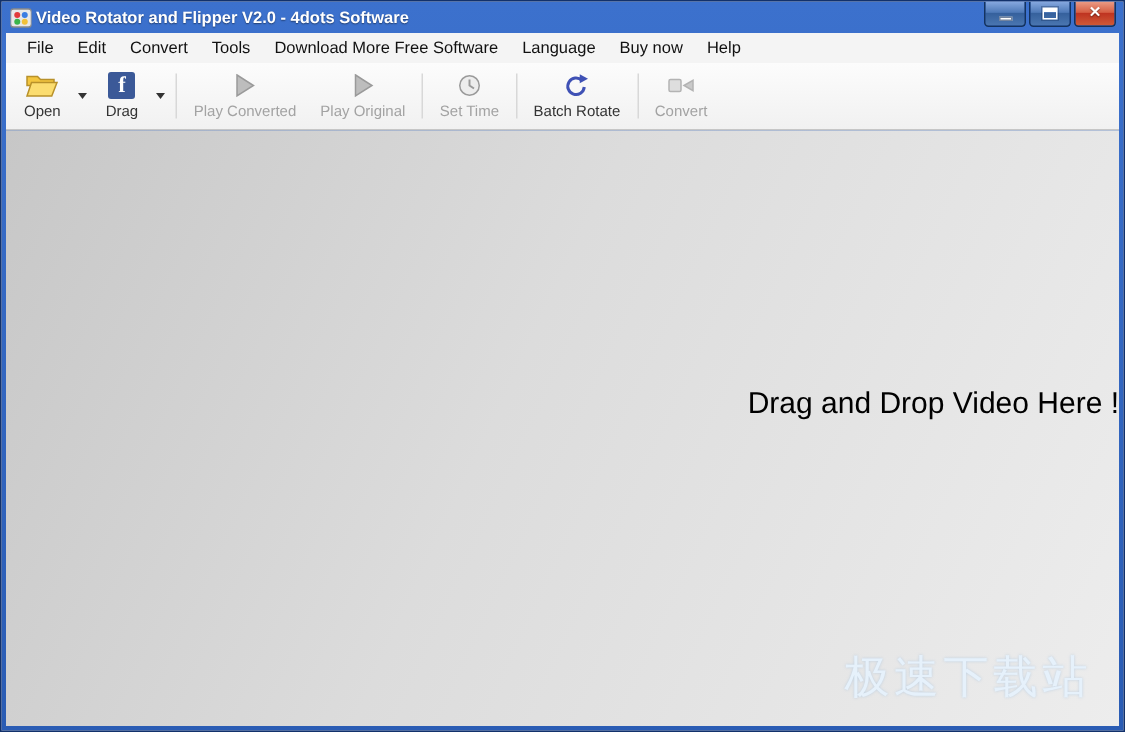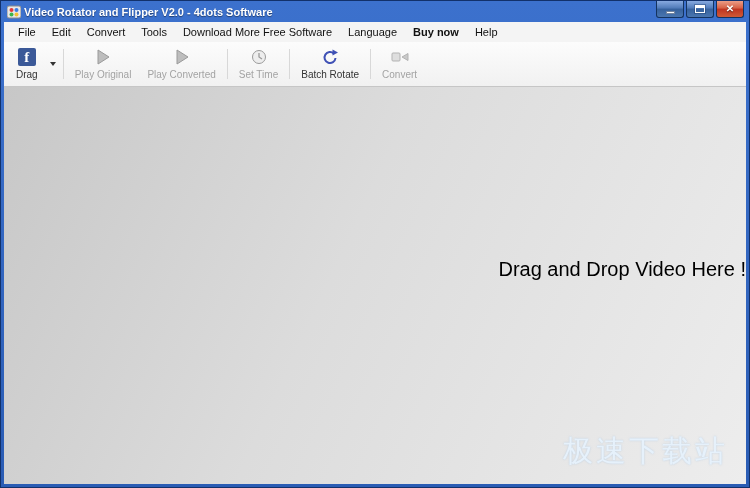--- a/index.html
+++ b/index.html
@@ -11,21 +11,21 @@
   .title{font-size:11px;font-weight:bold;text-shadow:0 1px 1px rgba(0,0,0,.45);white-space:nowrap}
   .win-controls{position:absolute;right:2px;top:0;display:flex}
   .win-btn{width:28px;height:17px;display:flex;align-items:center;justify-content:center;border:1px solid #14335f;border-top:none;border-radius:0 0 3px 3px;background:linear-gradient(180deg,#87a9e0 0%,#4f7ab8 45%,#36619d 50%,#4a76b0 100%);margin-left:2px;cursor:default}
   .win-btn.close{background:linear-gradient(180deg,#eb9c86 0%,#d65f44 45%,#bf3421 50%,#d05a37 100%)}
   .glyph-min{width:9px;height:3px;background:#fff;border:1px solid rgba(20,50,95,.6);margin-top:6px}
   .glyph-max{width:10px;height:8px;border:1px solid #fff;border-top:3px solid #fff;box-shadow:0 0 0 1px rgba(20,50,95,.35)}
   .glyph-close{font-size:10px;font-weight:bold;color:#fff;text-shadow:0 1px 1px rgba(0,0,0,.5);line-height:1}
   
   .menubar{height:20px;background:#f4f4f4;display:flex;align-items:center;font-size:11px;color:#111;padding-left:6px;flex:0 0 auto}
   .menu-item{padding:19px 8px;white-space:nowrap;cursor:default}
-  .menu-item.bold{font-weight:bold}
+  .menu-item.bold{font-weight:normal}
   
   .toolbar{height:45px;background:linear-gradient(180deg,#fcfcfc,#f1f1f1);border-bottom:1px solid #c6c6c6;display:flex;align-items:stretch;padding:2px 4px;flex:0 0 auto}
   .tb-group{display:flex;align-items:stretch}
   .tb-btn{display:flex;flex-direction:column;align-items:center;justify-content:center;gap:3px;padding:2px 8px;font-size:10px;color:#333;cursor:default;white-space:nowrap}
   .tb-btn .ic{height:18px;display:flex;align-items:center;justify-content:center}
   .tb-btn.disabled{color:#a3a3a3}
   .tb-sep{width:1px;background:#d8d8d8;margin:5px 3px}
   .dd{display:flex;align-items:center;padding:0 4px;cursor:default}
   .caret{width:0;height:0;border-left:3px solid transparent;border-right:3px solid transparent;border-top:4px solid #333}
   .fb{width:18px;height:18px;background:#3b5998;border-radius:2px;color:#fff;font-family:"Liberation Serif",serif;font-weight:bold;font-size:15px;display:flex;align-items:flex-end;justify-content:center;line-height:1;padding-bottom:1px}
@@ -69,20 +69,34 @@
     <span class="menu-item">Convert</span>
     <span class="menu-item">Tools</span>
     <span class="menu-item">Download More Free Software</span>
     <span class="menu-item">Language</span>
     <span class="menu-item bold">Buy now</span>
     <span class="menu-item">Help</span>
   </div>
 
   <div class="toolbar">
 
+    <div class="tb-group">
+      <div class="tb-btn">
+        <span class="ic">
+          <svg width="22" height="16" viewBox="0 0 22 16">
+            <path d="M1 2h7l2 2h9v4H1z" fill="#f3c63f" stroke="#b8912a"></path>
+            <path d="M4 6h17l-3.5 9H1z" fill="#fbdd70" stroke="#b8912a"></path>
+          </svg>
+        </span>
+        <span>Open</span>
+      </div>
+      <div class="dd">
+          <span class="caret"></span>
+        </div>
+    </div>
 
     <div class="tb-group">
       <div class="tb-btn">
         <span class="ic">
             <span class="fb">f</span>
           </span>
         <span>Drag</span>
       </div>
       <div class="dd">
           <span class="caret"></span>
@@ -90,30 +104,30 @@
     </div>
 
     <div class="tb-sep"></div>
 
     <div class="tb-btn disabled">
       <span class="ic">
         <svg width="16" height="16" viewBox="0 0 16 16">
             <polygon points="3,1 14,8 3,15" fill="#bdbdbd" stroke="#9a9a9a"></polygon>
           </svg>
       </span>
-      <span>Play Original</span>
+      <span>Play Converted</span>
     </div>
 
     <div class="tb-btn disabled">
       <span class="ic">
         <svg width="16" height="16" viewBox="0 0 16 16">
             <polygon points="3,1 14,8 3,15" fill="#bdbdbd" stroke="#9a9a9a"></polygon>
           </svg>
       </span>
-      <span>Play Converted</span>
+      <span>Play Original</span>
     </div>
 
     <div class="tb-sep"></div>
 
     <div class="tb-btn disabled">
       <span class="ic">
         <svg width="16" height="16" viewBox="0 0 16 16">
           <circle cx="8" cy="8" r="6.5" fill="#ededed" stroke="#9a9a9a"></circle>
           <path d="M8 4v4l3 2" stroke="#9a9a9a" fill="none" stroke-width="1.3"></path>
         </svg>

